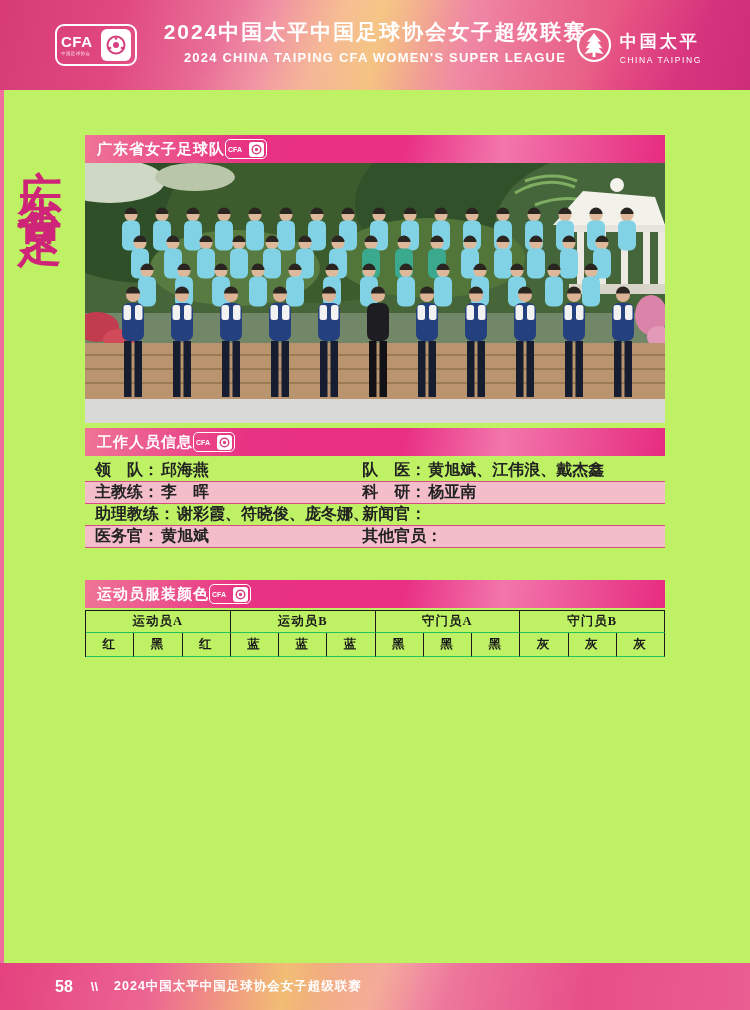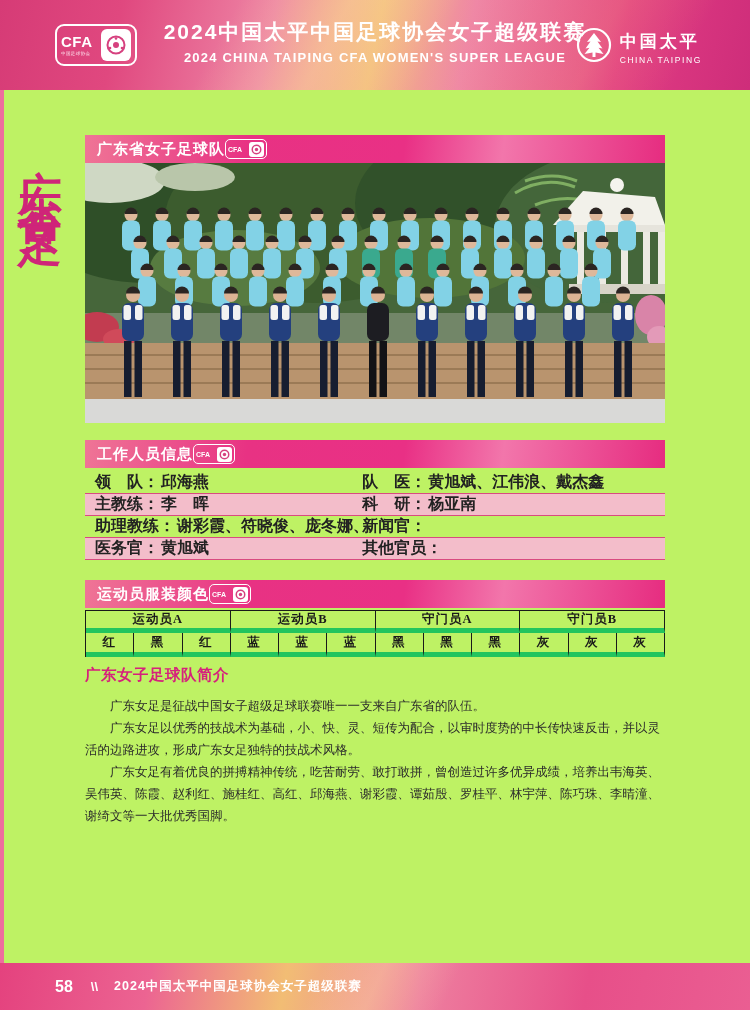--- a/index.html
+++ b/index.html
@@ -39,36 +39,36 @@
   .cfa-badge { width:42px; height:20px; border:1.5px solid #fff; border-radius:5px;
     display:flex; align-items:center; padding:1px 2px; gap:3px; }
   .cfa-badge .btxt { color:#fff; font-size:7px; font-weight:bold; line-height:7px; }
   .badge-emblem { margin-left:auto; width:15px; height:15px; background:#fff; border-radius:3px;
     display:flex; align-items:center; justify-content:center; }
 
   .photo-card { top:135px; }
   .team-photo { display:block; width:580px; height:260px; }
 
   
-  .staff-card { top:440px; }
+  .staff-card { top:428px; }
   .staff-table { margin-top:4px; }
   .srow { display:flex; height:22px; align-items:center; border-bottom:1.5px solid #d84b80;
     font-family:Liberation Serif, serif; font-size:16px; font-weight:bold; color:#222; }
   .srow.alt { background:#f3bdca; }
   .scell { white-space:nowrap; overflow:hidden; }
   .scell.left { width:47.8%; padding-left:10px; }
   .scell.right { flex:1; }
   .slabel { margin-right:2px; }
 
   
   .kit-card { top:580px; }
   .kit-table { margin-top:2px; border-top:1px solid #1a1a1a; border-left:1px solid #1a1a1a;
     font-family:"Liberation Serif", serif; font-weight:bold; color:#1a1a1a; }
   .kit-row { display:grid; grid-template-columns:repeat(12,1fr); }
-  .kcell { border-right:1px solid #1a1a1a; border-bottom:5px solid #22c55e;
+  .kcell { border-right:1px solid #1a1a1a; border-bottom:1px solid #22c55e;
     display:flex; align-items:center; justify-content:center; }
   .khead { grid-column:span 3; height:22px; font-size:12.5px; letter-spacing:1px; }
   .kval { height:24px; font-size:12.5px; letter-spacing:2px; }
 
   
   .intro-card { top:665px; }
   .intro-title { color:#d6217c; font-size:15.5px; font-weight:bold; letter-spacing:.5px; margin-bottom:9px; }
   .intro-card p { font-family:"Liberation Serif", serif; font-size:12.5px; line-height:22px;
     text-indent:2em; color:#2b2b2b; }
 
@@ -336,26 +336,20 @@
         <div class="kcell kval">黑</div>
         <div class="kcell kval">黑</div>
         <div class="kcell kval">黑</div>
         <div class="kcell kval">灰</div>
         <div class="kcell kval">灰</div>
         <div class="kcell kval">灰</div>
       </div>
     </div>
   </div>
 
-  <div class="card intro-card">
-    <div class="intro-title">广东女子足球队简介</div>
-    <p>广东女足是征战中国女子超级足球联赛唯一一支来自广东省的队伍。</p>
-    <p>广东女足以优秀的技战术为基础，小、快、灵、短传为配合，以审时度势的中长传快速反击，并以灵活的边路进攻，形成广东女足独特的技战术风格。</p>
-    <p>广东女足有着优良的拼搏精神传统，吃苦耐劳、敢打敢拼，曾创造过许多优异成绩，培养出韦海英、吴伟英、陈霞、赵利红、施桂红、高红、邱海燕、谢彩霞、谭茹殷、罗桂平、林宇萍、陈巧珠、李晴潼、谢绮文等一大批优秀国脚。</p>
-  </div>
 
   <div class="footer">
     <span class="page-num">58</span>
     <span class="fsep">\\</span>
     <span class="ftext">2024中国太平中国足球协会女子超级联赛</span>
   </div>
 
 </div>
 
 </body></html>

